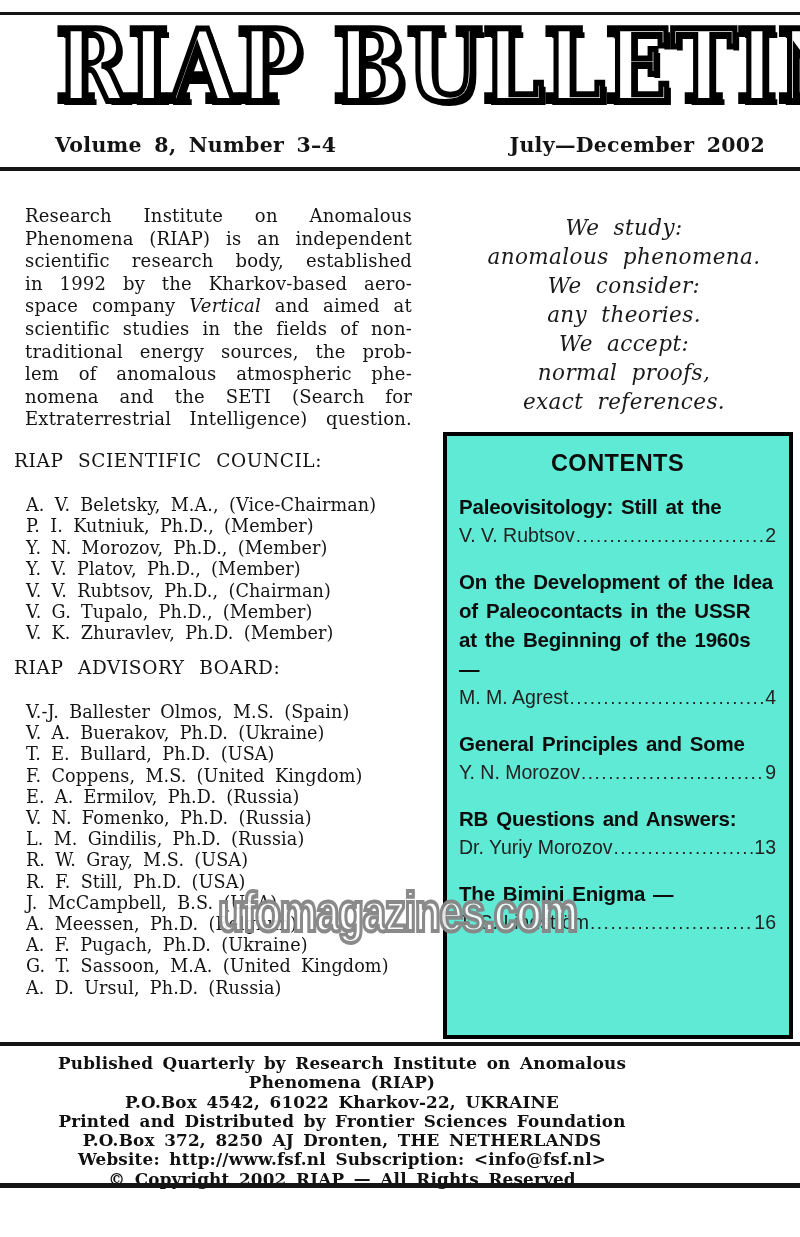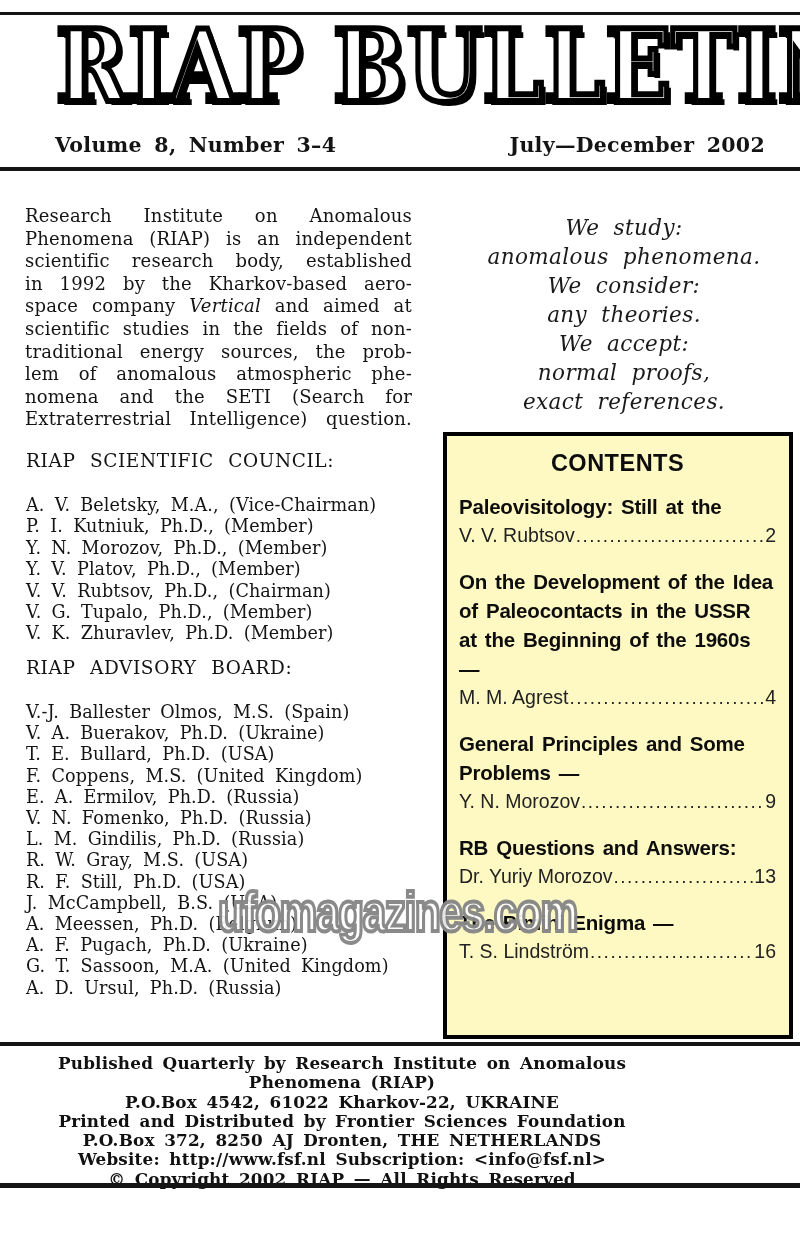--- a/index.html
+++ b/index.html
@@ -34,34 +34,34 @@
   }
   .intro .it{font-style:italic;}
 
   .motto{
     position:absolute;left:440px;top:213px;width:368px;text-align:center;
     font-style:italic;font-size:21.5px;line-height:29px;word-spacing:7px;
     letter-spacing:.4px;color:#1a1a1a;
   }
 
   .sec-heading{
-    position:absolute;left:26px;font-size:18.5px;letter-spacing:.6px;
+    position:absolute;left:14px;font-size:18.5px;letter-spacing:.6px;
     word-spacing:8px;line-height:20px;
   }
   #council-heading{top:451px;}
   #board-heading{top:658px;}
   .member-list{position:absolute;left:26px;font-size:17.6px;word-spacing:4.5px;letter-spacing:.1px;}
   #council-list{top:495px;}
   #council-list .member{line-height:21.4px;}
   #board-list{top:702px;}
   #board-list .member{line-height:21.2px;}
 
   .contents-box{
     position:absolute;left:443px;top:432px;width:350px;height:607px;
-    border:4px solid #000;box-sizing:border-box;background:#fef9c3;
+    border:4px solid #000;box-sizing:border-box;background:#5eead4;
     padding:14px 13px 0 12px;
     font-family:"Liberation Sans", sans-serif;
   }
   .contents-title{
     text-align:center;font-weight:bold;font-size:23.5px;line-height:26px;
     letter-spacing:.5px;margin-bottom:16px;color:#0d0d0d;
   }
   .toc-entry{margin-bottom:17px;}
   .toc-title-line{
     font-weight:bold;font-size:20.5px;line-height:29px;word-spacing:2.5px;
@@ -180,21 +180,20 @@
       <div class="toc-title-line">at the Beginning of the 1960s —</div>
       <div class="toc-author">
         <span>M. M. Agrest</span>
         <span class="toc-leader"></span>
         <span class="toc-page">4</span>
       </div>
     </div>
 
     <div class="toc-entry">
       <div class="toc-title-line">General Principles and Some</div>
-      <div class="toc-title-line">Problems —</div>
       <div class="toc-author">
         <span>Y. N. Morozov</span>
         <span class="toc-leader"></span>
         <span class="toc-page">9</span>
       </div>
     </div>
 
     <div class="toc-entry">
       <div class="toc-title-line">RB Questions and Answers:</div>
       <div class="toc-author">

